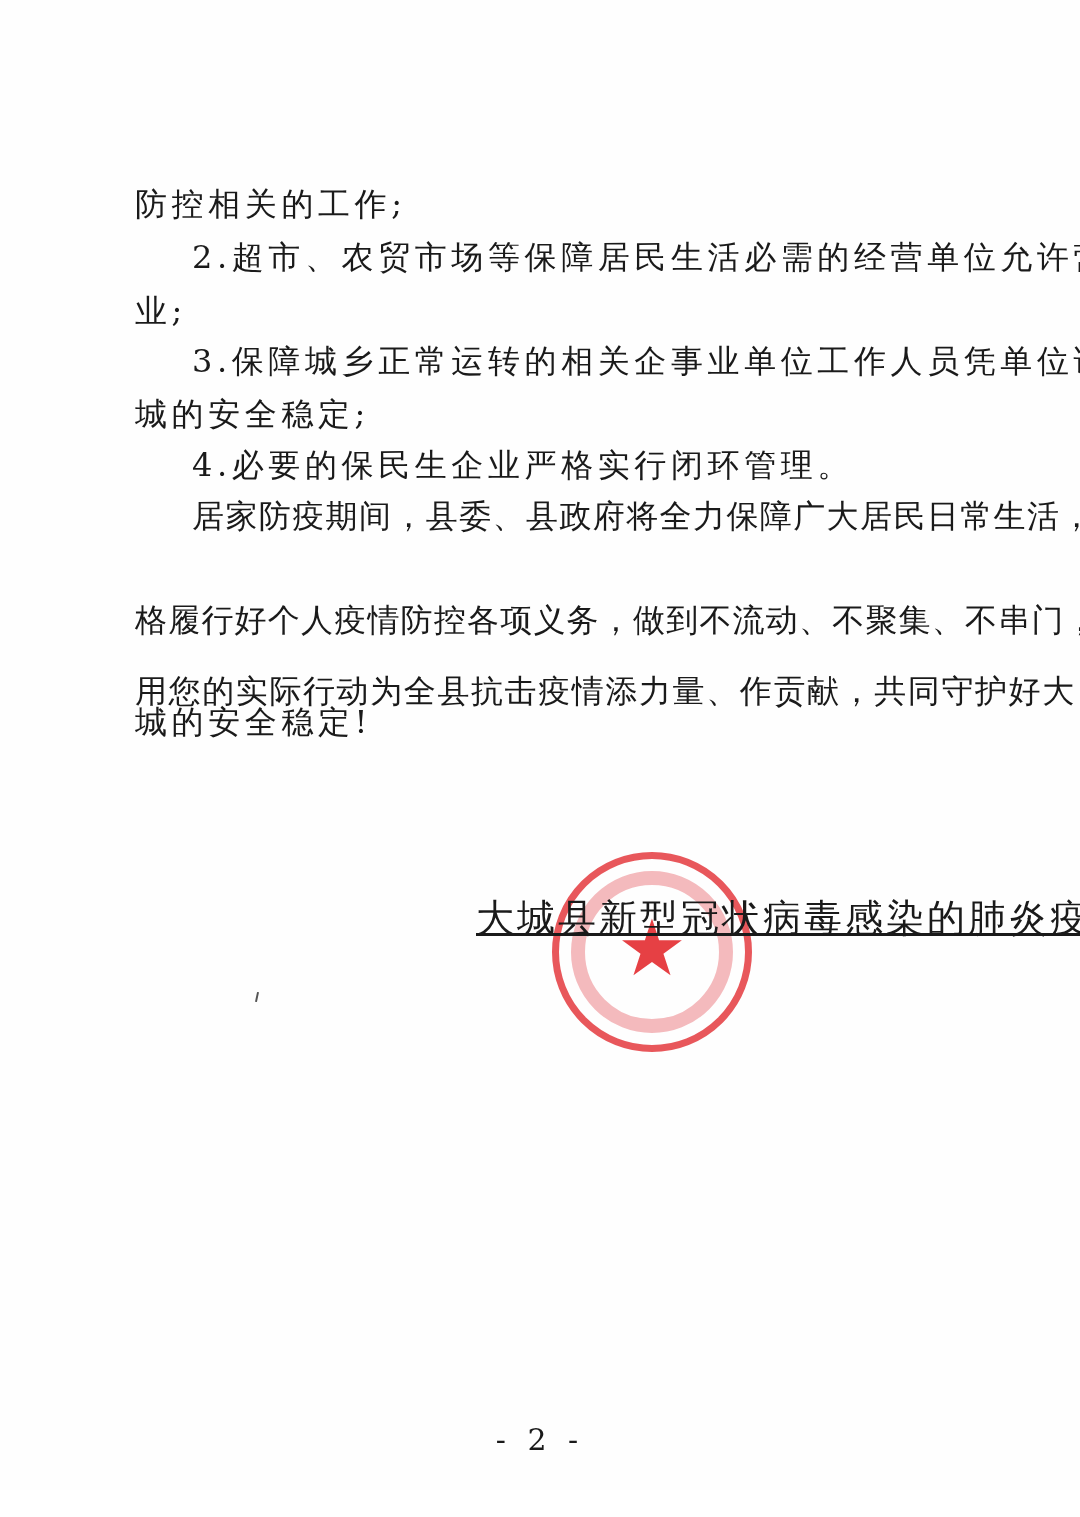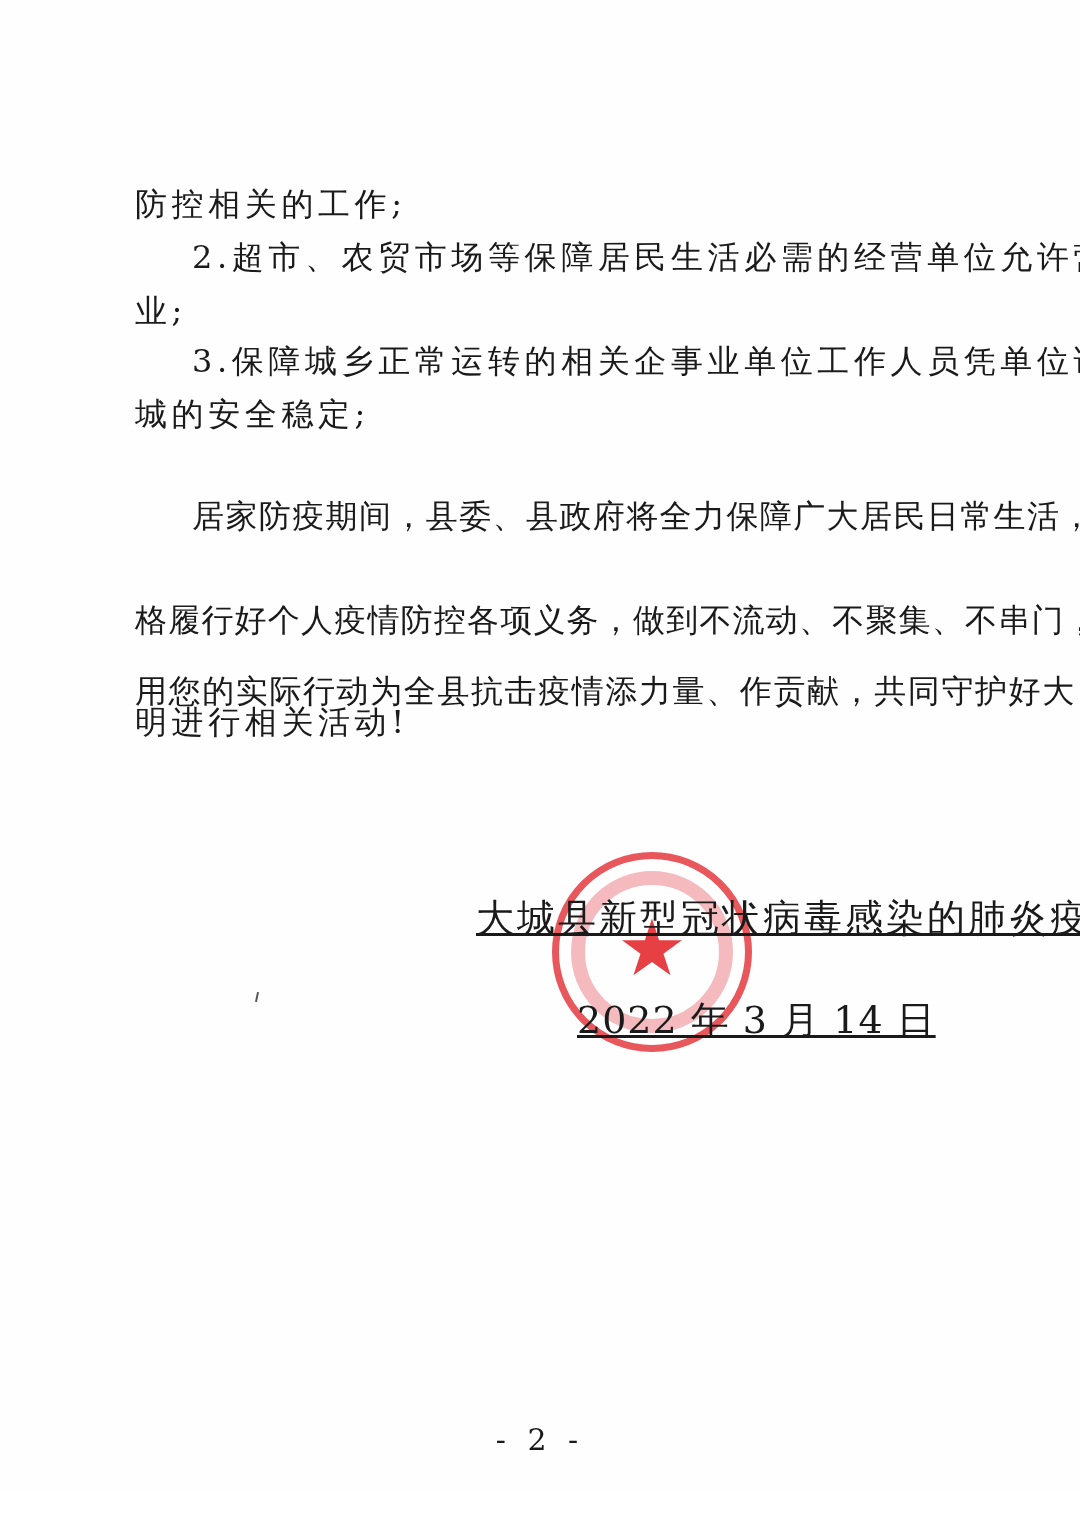--- a/index.html
+++ b/index.html
@@ -86,29 +86,29 @@
 </head>
 <body>
 
 <div class="page">
 
   <div class="line" style="top:184px;">防控相关的工作;</div>
   <div class="line indent" style="top:237px;">2.超市、农贸市场等保障居民生活必需的经营单位允许营</div>
   <div class="line" style="top:291px;">业;</div>
   <div class="line indent" style="top:341px;">3.保障城乡正常运转的相关企事业单位工作人员凭单位证</div>
   <div class="line" style="top:394px;">城的安全稳定;</div>
+  <div class="line indent" style="top:445px;">4.必要的保民生企业严格实行闭环管理。</div>
   <div class="line indent" style="top:496px;letter-spacing:1.4px;">居家防疫期间，县委、县政府将全力保障广大居民日常生活，</div>
   <div class="line" style="top:600px;letter-spacing:1.2px;">格履行好个人疫情防控各项义务，做到不流动、不聚集、不串门，</div>
   <div class="line" style="top:652px;letter-spacing:1.6px;margin-top:19px;">用您的实际行动为全县抗击疫情添力量、作贡献，共同守护好大</div>
-  <div class="line" style="top:702px;">明进行相关活动!</div>
+  <div class="line" style="top:702px;">城的安全稳定!</div>
 
   <div class="seal">
     <div class="seal-inner-ring"></div>
     <div class="seal-star">★</div>
   </div>
 
   <div class="sig" style="left:476px;top:898px;">大城县新型冠状病毒感染的肺炎疫情</div>
-  <div class="sig" style="left:577px;top:1000px;letter-spacing:1px;">2022 年 3 月 14 日</div>
 
   <div class="speck" style="left:256px;top:992px;"></div>
 
   <div class="page-number">- 2 -</div>
 </div>
 
 </body></html>

